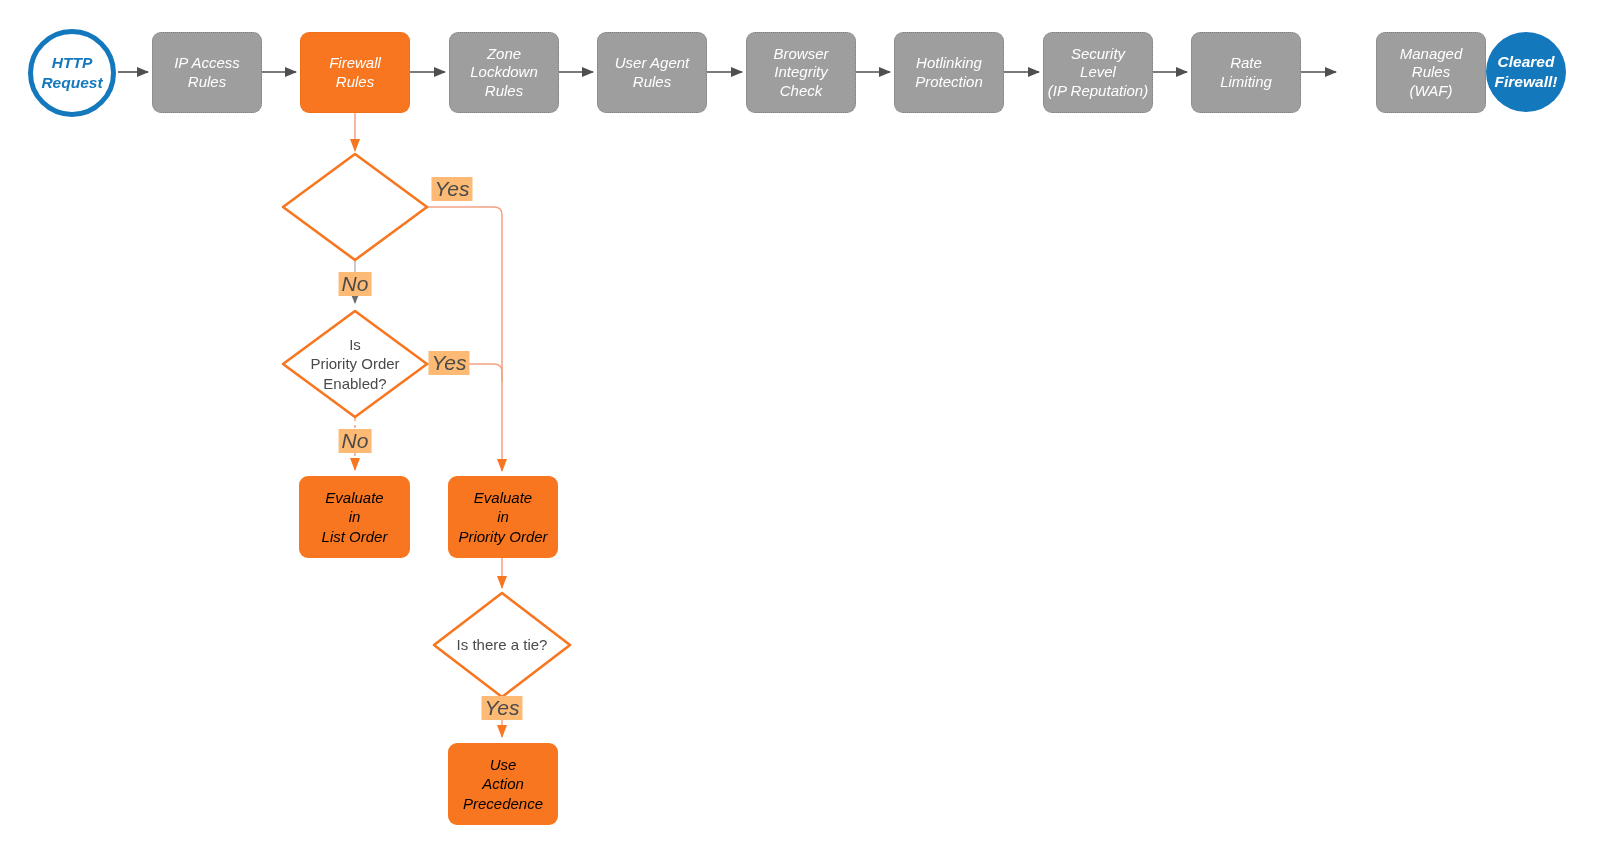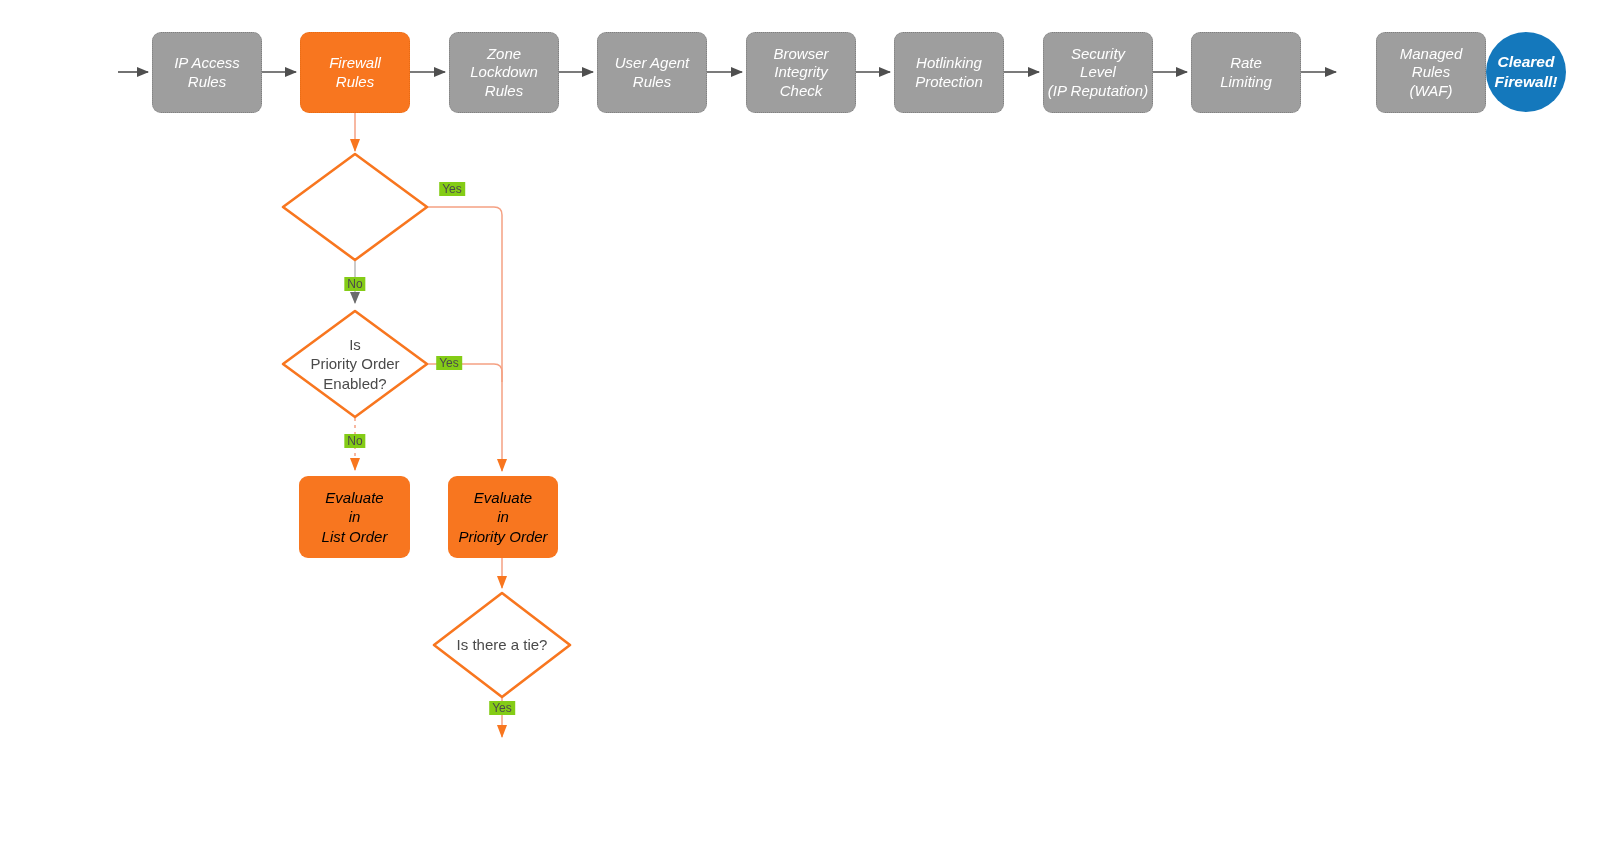--- a/index.html
+++ b/index.html
@@ -31,22 +31,22 @@
     color:#000000; font-style:italic; font-size:15px; line-height:1.3;
     display:flex; align-items:center; justify-content:center; text-align:center;
     white-space:pre-line;
   }
   .dtext {
     position:absolute; width:150px; height:100px; transform:translate(-50%,-50%);
     display:flex; align-items:center; justify-content:center; text-align:center;
     white-space:pre-line; color:var(--label-text); font-size:15px; line-height:1.28;
   }
   .edge-label {
-    position:absolute; transform:translate(-50%,-50%); background:#84cc16; padding:0 3px;
-    color:var(--label-text); font-size:12px;
+    position:absolute; transform:translate(-50%,-50%); background:#fdba74; padding:0 3px;
+    color:var(--label-text); font-style:italic; font-size:21px;
   }
   .wire-gray { stroke:var(--arrow-gray); stroke-width:1.6; fill:none; }
   .wire-lightgray { stroke:#b5b5b5; stroke-width:1.4; fill:none; }
   .wire-orange { stroke:var(--connector-orange); stroke-width:1.5; fill:none; }
   .wire-dashed { stroke-dasharray:3 4; }
   .diamond { fill:#ffffff; stroke:var(--accent-orange); stroke-width:2.6; stroke-linejoin:round; }
   .mk-gray { fill:var(--arrow-gray); }
   .mk-dkgray { fill:#6b6b6b; }
   .mk-orange { fill:var(--accent-orange); }
 </style>
@@ -85,20 +85,22 @@
     <path class="wire-orange" d="M427,364 H494 Q502,364 502,372 V382"></path>
     <path class="wire-orange wire-dashed" d="M355,418 V470" marker-end="url(#m-orange)"></path>
     <path class="wire-orange" d="M502,558 V588" marker-end="url(#m-orange)"></path>
     <path class="wire-orange" d="M502,697 V737" marker-end="url(#m-orange)"></path>
 
     <polygon class="diamond" points="283,207 355,154 427,207 355,260"></polygon>
     <polygon class="diamond" points="283,364 355,311 427,364 355,417"></polygon>
     <polygon class="diamond" points="434,645 502,593 570,645 502,697"></polygon>
   </svg>
 
+  <div class="circle start">HTTP
+Request</div>
   <div class="circle end">Cleared
 Firewall!</div>
 
   <div class="stage" style="left:152px">IP Access
 Rules</div>
   <div class="stage highlight" style="left:300px">Firewall
 Rules</div>
   <div class="stage" style="left:449px">Zone
 Lockdown
 Rules</div>
@@ -128,14 +130,17 @@
   <span class="edge-label" style="left:449px; top:363px">Yes</span>
   <span class="edge-label" style="left:355px; top:441px">No</span>
   <span class="edge-label" style="left:502px; top:708px">Yes</span>
 
   <div class="action" style="left:299px; top:476px; width:111px">Evaluate
 in
 List Order</div>
   <div class="action" style="left:448px; top:476px">Evaluate
 in
 Priority Order</div>
+  <div class="action" style="left:448px; top:743px">Use
+Action
+Precedence</div>
 
 </div>
 
 </body></html>

